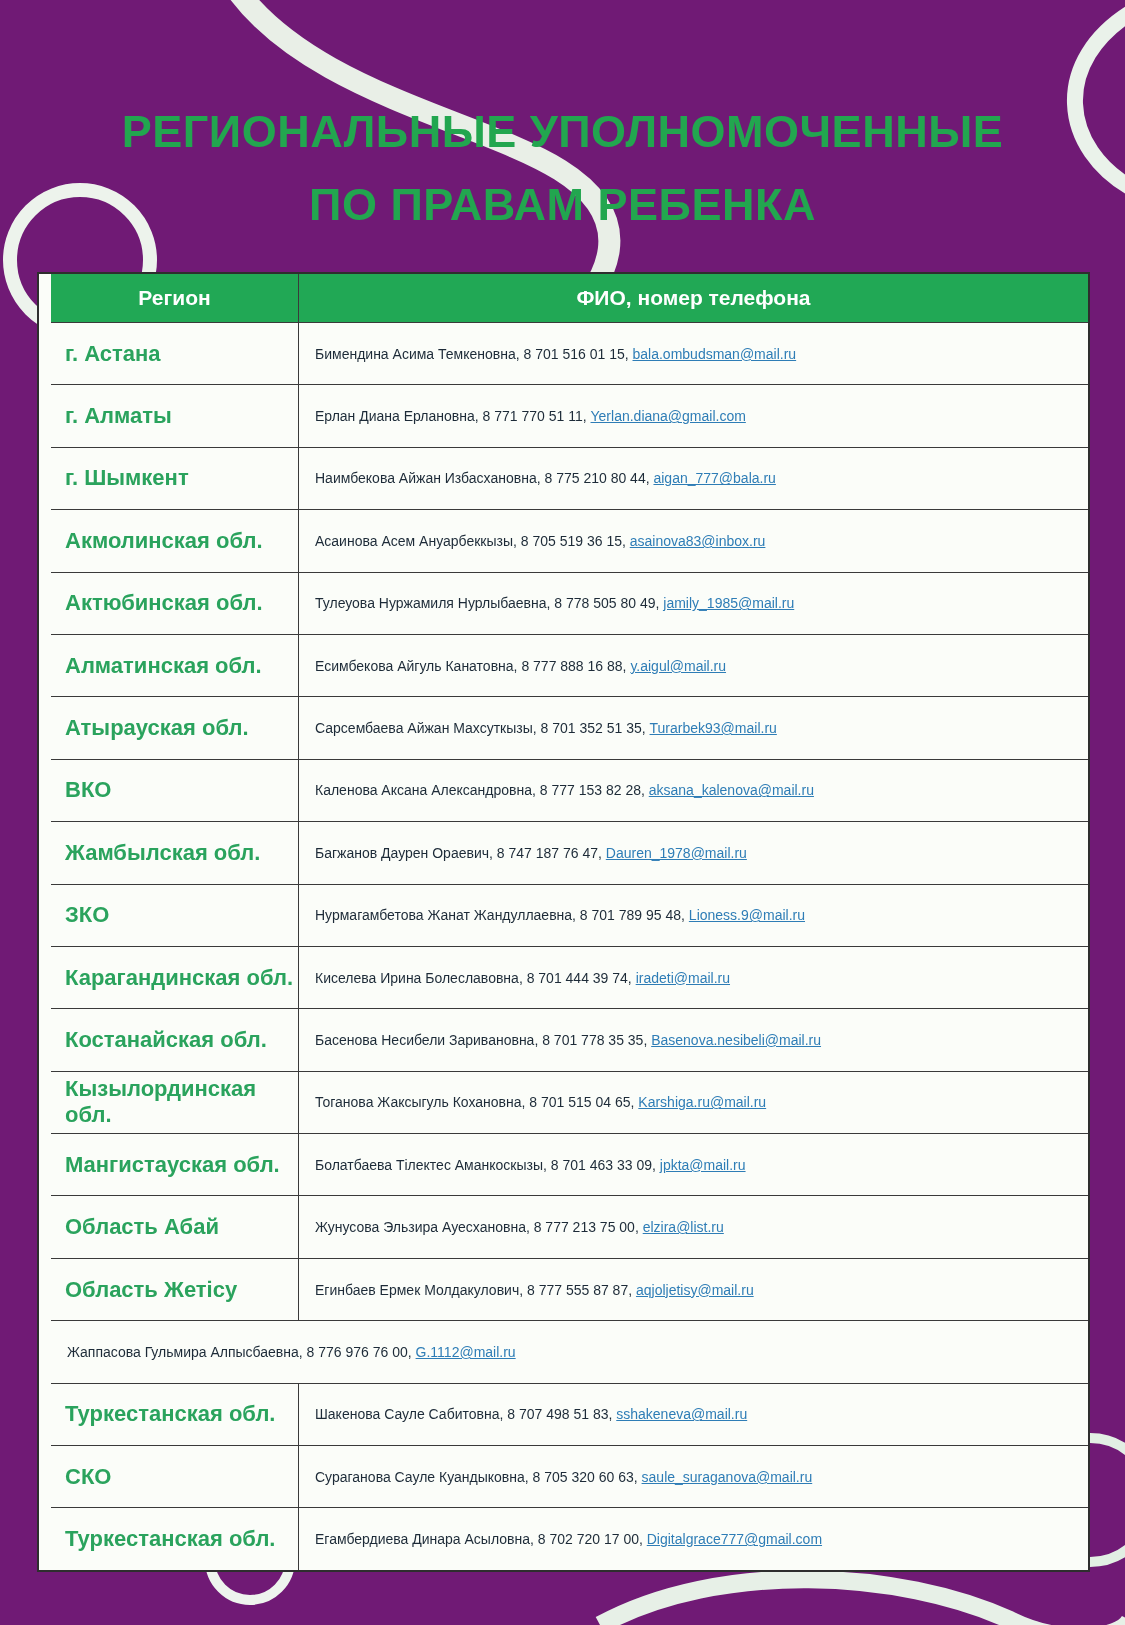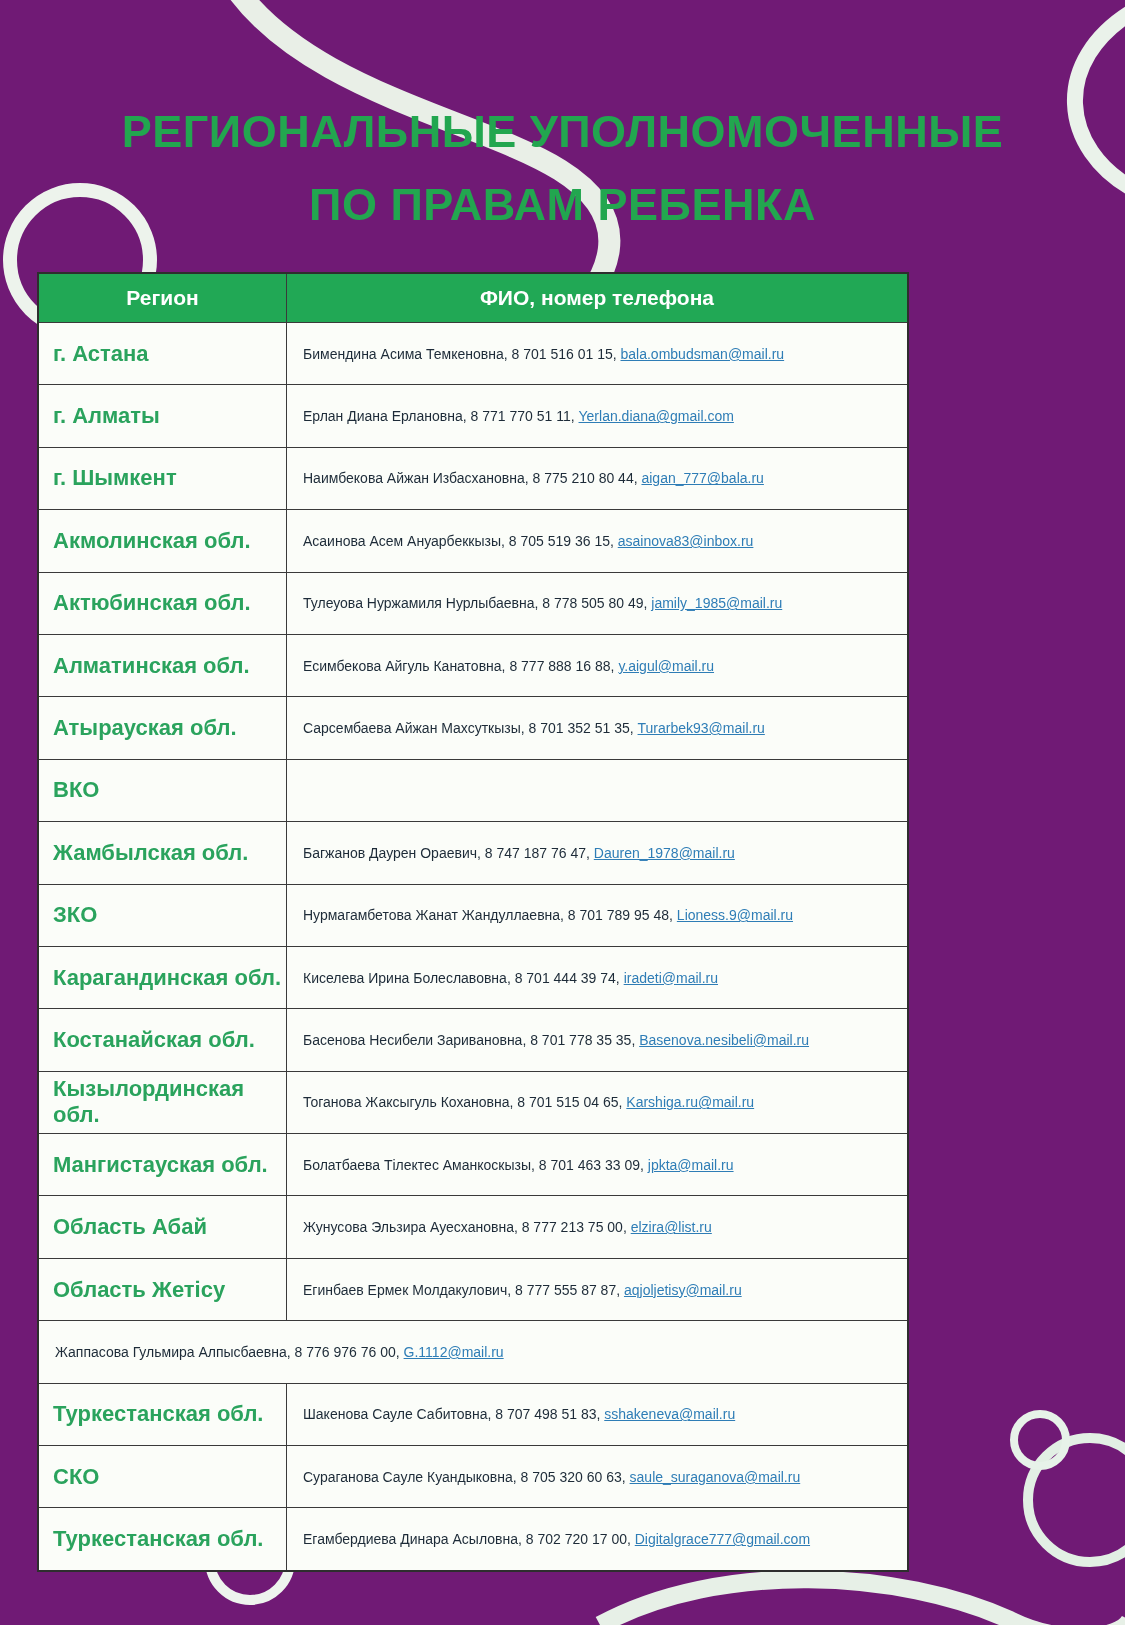--- a/index.html
+++ b/index.html
@@ -26,24 +26,25 @@
     font-size: 45px;
     font-weight: bold;
     letter-spacing: 0.5px;
     line-height: 1.62;
   }
   .title .line { display: block; }
   .table {
     position: absolute;
     left: 37px;
     top: 272px;
-    width: 872px;
+    width: 1053px;
     border: 2px solid #2e2e2e;
     background: #fbfdf9;
     box-sizing: border-box;
+    padding-left: 12px;
   }
   .thead {
     display: flex;
     height: 48px;
     background: var(--accent-green, #21a855);
     color: #ffffff;
     font-weight: bold;
     font-size: 21px;
     align-items: stretch;
   }
@@ -171,20 +172,24 @@
   <div class="trow">
     <div class="cell region-col">Атырауская обл.</div>
     <div class="cell contact-col">
       <span>Сарсембаева Айжан Махсуткызы, 8 701 352 51 35,&nbsp;</span>
             <a class="email-link" href="mailto:Turarbek93@mail.ru">Turarbek93@mail.ru</a>
     </div>
   </div>
 
   <div class="trow">
     <div class="cell region-col">ВКО</div>
+    <div class="cell contact-col">
+      <span>Каленова Аксана Александровна, 8 777 153 82 28,&nbsp;</span>
+            <a class="email-link" href="mailto:aksana_kalenova@mail.ru">aksana_kalenova@mail.ru</a>
+    </div>
   </div>
 
   <div class="trow">
     <div class="cell region-col">Жамбылская обл.</div>
     <div class="cell contact-col">
       <span>Багжанов Даурен Ораевич, 8 747 187 76 47,&nbsp;</span>
             <a class="email-link" href="mailto:Dauren_1978@mail.ru">Dauren_1978@mail.ru</a>
     </div>
   </div>
 

